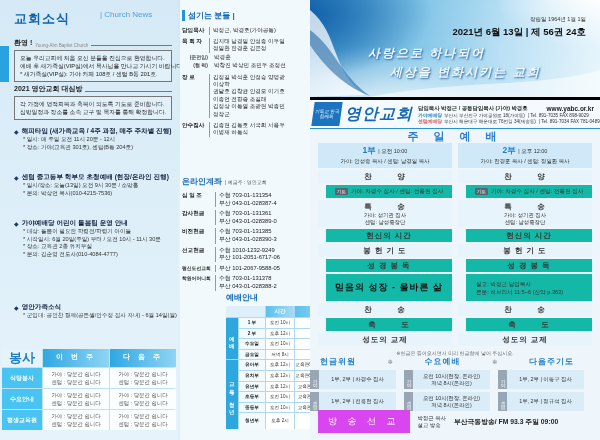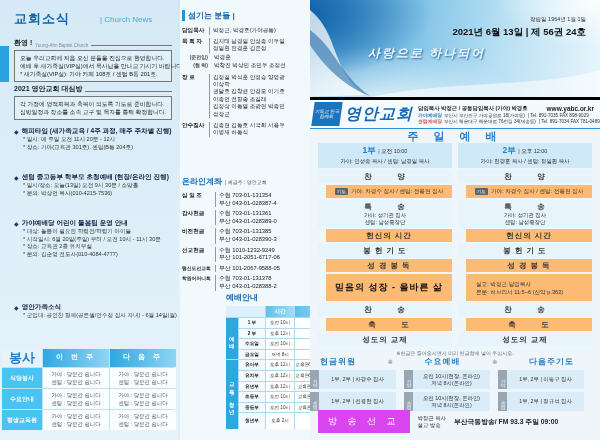--- a/index.html
+++ b/index.html
@@ -3,21 +3,21 @@
 <meta charset="utf-8">
 <style>
   html,body{margin:0;padding:0;}
   body{width:600px;height:440px;position:relative;overflow:hidden;
        font-family:"Liberation Sans","DejaVu Sans",sans-serif;
        background:linear-gradient(180deg,#cfe7f4 0%,#e3f2fa 55%,#dceef8 100%);}
   .abs{position:absolute;}
   
   .left{position:absolute;left:0;top:0;width:178px;height:440px;
         background:linear-gradient(180deg,#d5eaf6,#e6f3fb);}
-  .lc-header{position:absolute;left:14px;top:10px;display:flex;align-items:center;gap:3px;}
+  .lc-header{position:absolute;left:14px;top:10px;display:flex;align-items:flex-start;gap:3px;}
   .lc-title{font-size:13px;font-weight:bold;color:#1263ae;letter-spacing:1px;}
   .lc-sub{font-size:8px;color:#4fa3d8;margin-left:27px;}
   .edge-tab{position:absolute;left:0;top:46px;width:9px;height:36px;background:#29a3e0;}
   .blk{position:absolute;left:14px;width:158px;}
   .btitle-row{display:flex;align-items:flex-end;gap:3px;}
   .btitle{font-size:7px;font-weight:bold;color:#222;white-space:nowrap;}
   .btitle-en{font-size:4.5px;color:#888;white-space:nowrap;}
   .btitle-line{flex:1;border-bottom:1px solid #777;margin-bottom:2px;}
   .bbox{border:1px solid #777;background:rgba(255,255,255,0.25);margin-top:2px;padding:3px 5px;}
   .bline{font-size:5.8px;color:#222;line-height:8px;white-space:nowrap;}
@@ -93,21 +93,21 @@
   .website{font-size:6.5px;font-weight:bold;color:#222;margin:0 6px 12px 4px;flex:none;}
   .sw-title{position:absolute;left:0;top:129px;width:290px;text-align:center;font-size:11px;
             font-weight:bold;color:#2b7fd0;letter-spacing:6px;}
   .sw{position:absolute;left:8px;top:143px;width:274px;display:grid;
       grid-template-columns:1fr 1fr;column-gap:6px;row-gap:2px;}
   .swh{background:#cfe9f8;text-align:center;padding:2px 0 3px 0;}
   .swh-top{font-size:8.5px;font-weight:bold;color:#1f7ec7;}
   .swh-top .t{font-size:5.5px;font-weight:normal;color:#333;}
   .swh-l{font-size:5.4px;color:#333;margin-top:1px;}
   .swr{display:flex;align-items:center;justify-content:center;text-align:center;flex-direction:column;}
-  .bgL{background:#e7f4fb;} .bgW{background:#fdba74;margin-left:8px;}
+  .bgL{background:#e7f4fb;} .bgW{background:#14b8a6;margin-left:8px;}
   .r-sm{height:13px;} .r-sp{height:27px;} .r-serm{height:27px;}
   .ord{font-size:7.5px;font-weight:bold;color:#333;white-space:pre;letter-spacing:1px;}
   .prayer-line{display:flex;align-items:center;gap:3px;}
   .badge{background:#5a6470;color:#fff;font-size:4.6px;padding:1px 2px;border-radius:1px;}
   .prayer-txt{font-size:5.6px;color:#333;white-space:nowrap;}
   .sub-line{font-size:5.4px;color:#333;line-height:7px;white-space:nowrap;}
   .serm-title{font-size:9px;font-weight:bold;color:#111;letter-spacing:1px;}
   .serm-info div{font-size:5.6px;color:#333;line-height:8px;text-align:left;white-space:nowrap;}
   .sw-note{grid-column:1 / span 2;text-align:center;font-size:5px;color:#666;padding-top:2px;}
   
@@ -420,20 +420,21 @@
     <svg width="290" height="97" viewBox="0 0 290 97">
       <path d="M0,10 C30,35 20,70 55,95 L0,97 Z" fill="rgba(255,255,255,0.75)"></path>
       <path d="M0,30 C25,48 30,75 60,96 C30,85 10,60 0,45 Z" fill="rgba(21,96,160,0.55)"></path>
       <path d="M60,97 C140,80 230,88 290,70 L290,97 Z" fill="rgba(255,255,255,0.55)"></path>
     </svg>
   </div>
   <div class="founded">창립일  1964년   1월   1일</div>
   <div class="issue">2021년  6월  13일 | 제 56권 24호</div>
   <div class="slogan">
     <span>사랑으로 하나되어</span>
+    <span class="s2">세상을 변화시키는 교회</span>
   </div>
 
   <div class="logoband">
     <div class="denom">기독교 한국침례회</div>
     <div class="church-name">영안교회</div>
     <div class="loginfo">
       <div class="pastors">담임목사 박정근 / 공동담임목사 (가야) 박경호</div>
       <div class="addr">
         <span class="addr-label">가야예배당</span>
         <span class="addr-text">부산시 부산진구 가야공원로 18(가야동)</span>

